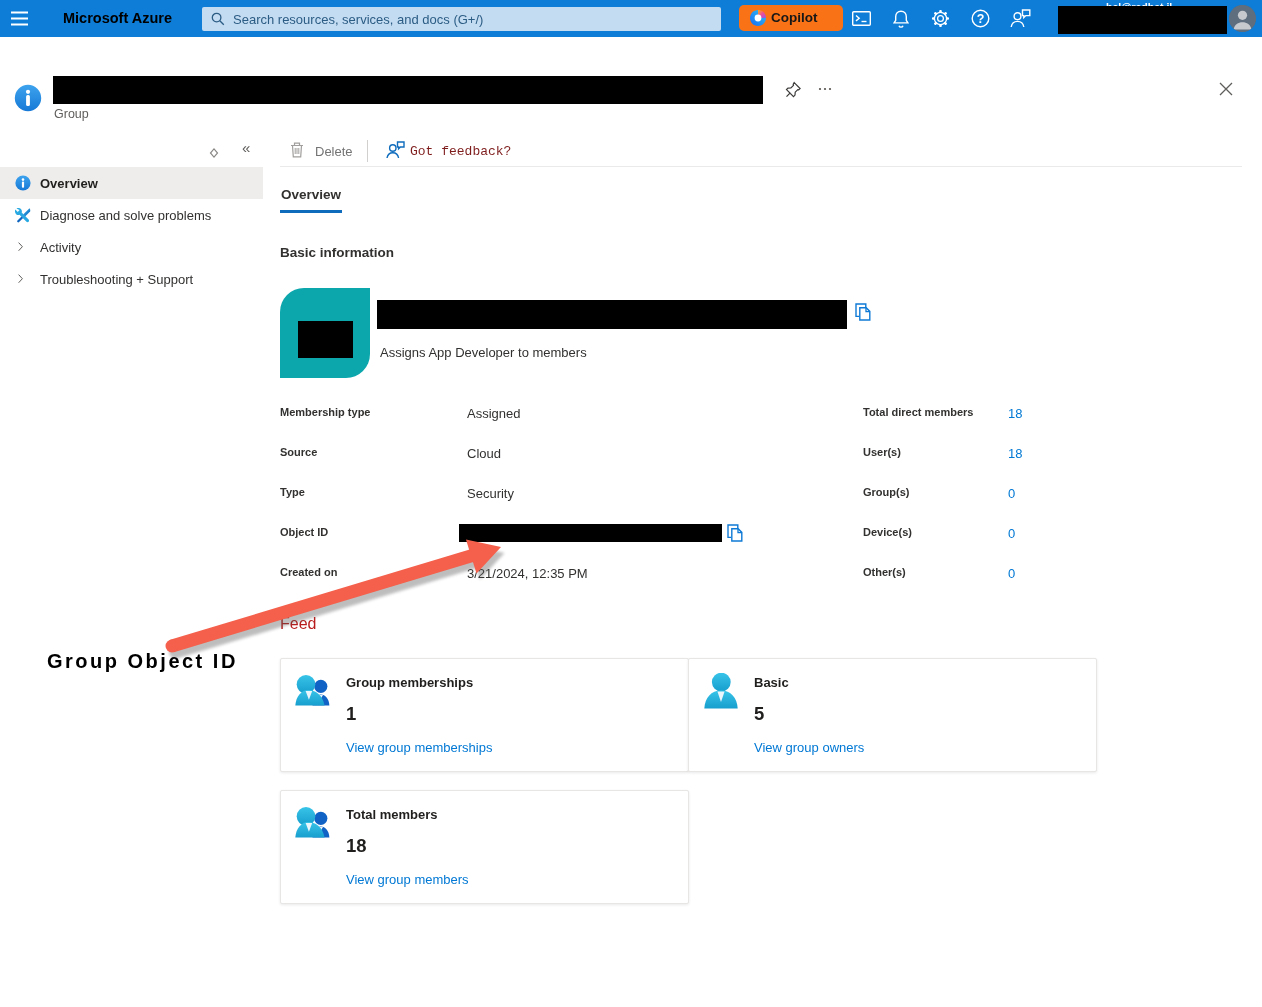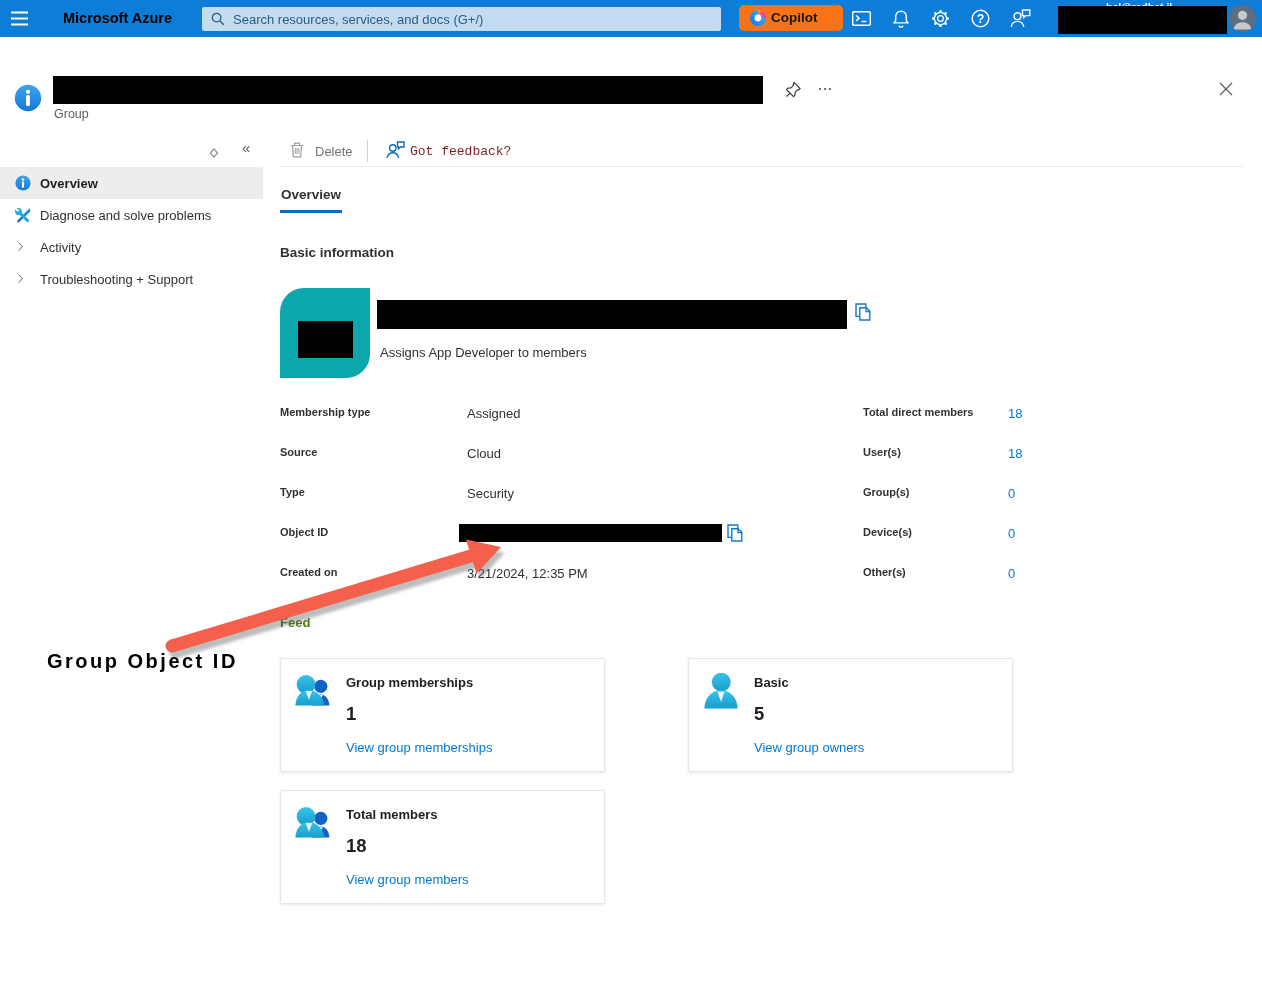--- a/index.html
+++ b/index.html
@@ -44,22 +44,22 @@
   #basicinfo { position:absolute; left:0; top:112px; font-size:13.5px; font-weight:700; color:#323130; }
   #gavatar { position:absolute; left:0; top:155px; width:90px; height:90px; background:#0ba7ad;
      border-radius:24px 0 24px 0; }
   #gavatar .blk { position:absolute; left:18px; top:33px; width:55px; height:37px; background:#000; }
   #gtitle-redact { position:absolute; left:97px; top:167px; width:470px; height:29px; background:#000; }
   #gdesc { position:absolute; left:100px; top:212px; font-size:13px; color:#323130; }
   .glabel { position:absolute; font-size:11px; font-weight:700; color:#323130; }
   .gval { position:absolute; font-size:13px; color:#323130; }
   .gnum { position:absolute; font-size:13px; color:#0078d4; }
   #oid-redact { position:absolute; left:179px; top:391px; width:263px; height:18px; background:#000; }
-  #feed { position:absolute; left:0; top:482px; font-size:13px; font-weight:700; color:#4d7c0f; }
-  .card { position:absolute; width:325px; height:114px; background:#fff; border:1px solid #e8e6e4;
+  #feed { position:absolute; left:0; top:482px; font-size:16px; font-weight:400; color:#b91c1c; }
+  .card { position:absolute; width:409px; height:114px; background:#fff; border:1px solid #e8e6e4;
     box-shadow:0 1px 3px rgba(0,0,0,.09); border-radius:2px; }
   .card .ttl { position:absolute; left:65px; top:16px; font-size:13px; font-weight:700; color:#201f1e; }
   .card .num { position:absolute; left:65px; top:44px; font-size:18.5px; font-weight:700; color:#201f1e; }
   .card .lnk { position:absolute; left:65px; top:81px; font-size:13px; color:#0078d4; }
   .card .cic { position:absolute; left:14px; top:16px; }
   
   #anno-label { position:absolute; left:47px; top:650px; font-size:20px; font-weight:700; color:#000; letter-spacing:2.5px; }
   #closex { position:absolute; left:1218px; top:81px; }
 </style>
 </head>

